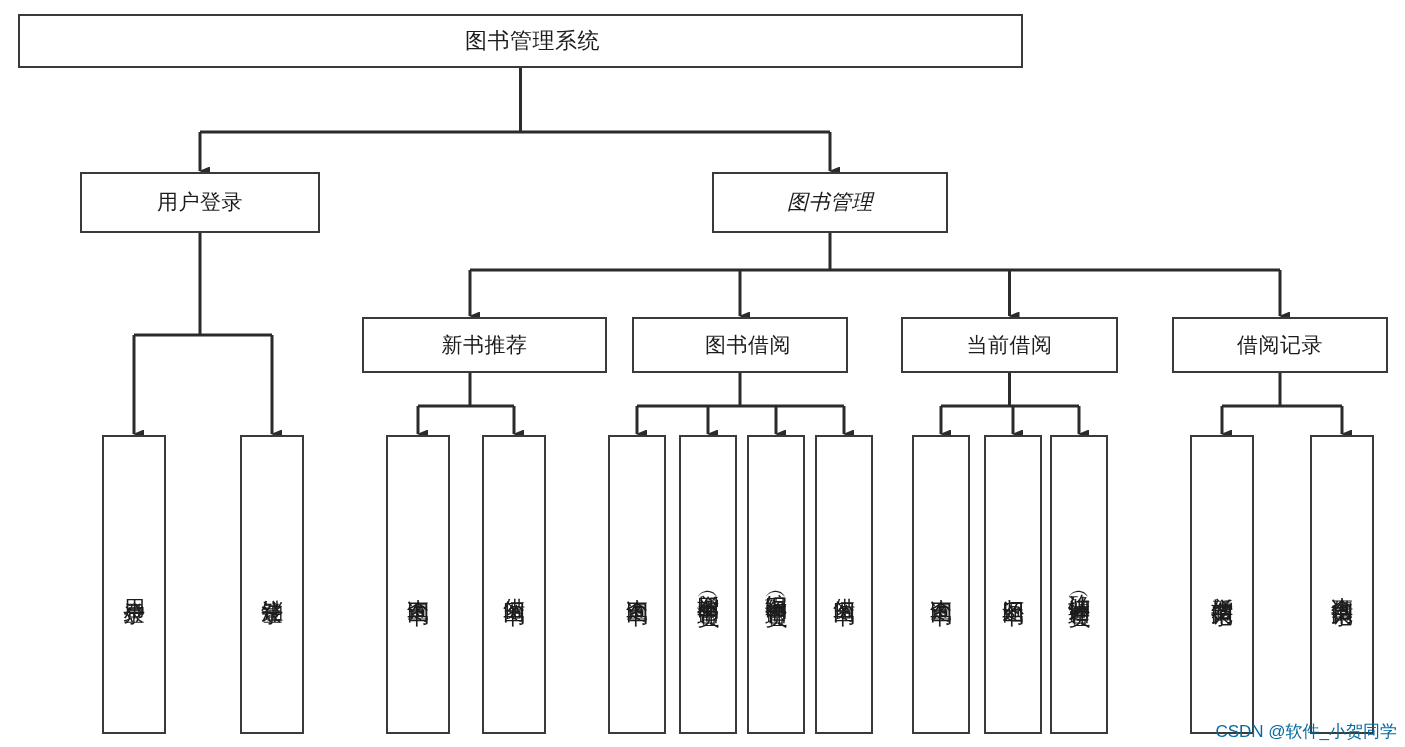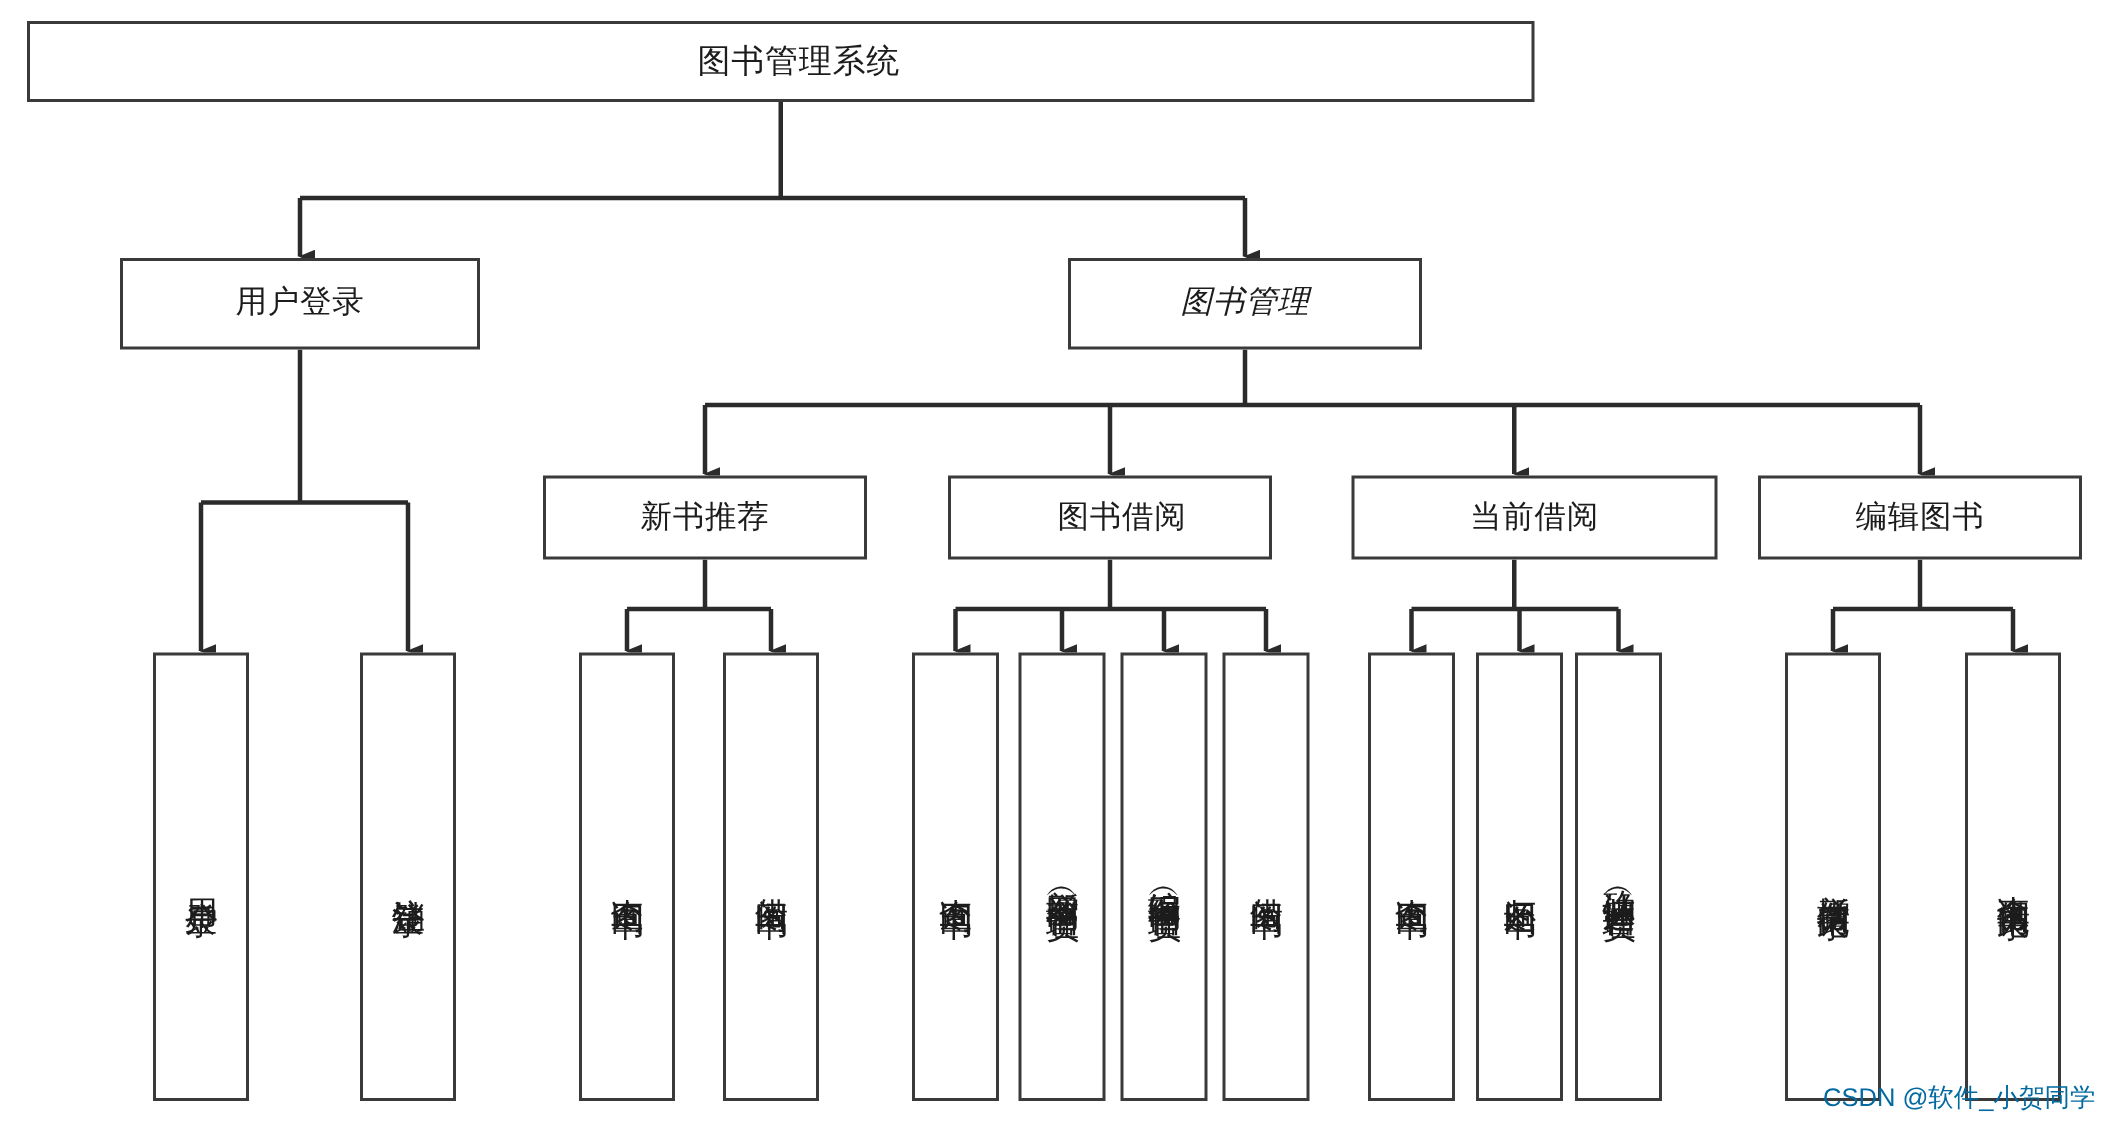--- a/index.html
+++ b/index.html
@@ -124,31 +124,31 @@
   <div id="node-layer">
       <div class="node horiz root" style="left: 18px; top: 14px; width: 1005px; height: 54px; padding-left: 24px;">
         <span class="label">图书管理系统</span>
       </div>
       <div class="node horiz" style="left: 80px; top: 172px; width: 240px; height: 61px;">
         <span class="label">用户登录</span>
       </div>
       <div class="node horiz" style="left: 712px; top: 172px; width: 236px; height: 61px; font-style: italic;">
         <span class="label">图书管理</span>
       </div>
-      <div class="node horiz" style="left: 362px; top: 317px; width: 216px; height: 56px;">
+      <div class="node horiz" style="left: 362px; top: 317px; width: 245px; height: 56px;">
         <span class="label">新书推荐</span>
       </div>
       <div class="node horiz" style="left: 632px; top: 317px; width: 216px; height: 56px; padding-left: 16px;">
         <span class="label">图书借阅</span>
       </div>
-      <div class="node horiz" style="left: 901px; top: 317px; width: 244px; height: 56px;">
+      <div class="node horiz" style="left: 901px; top: 317px; width: 217px; height: 56px;">
         <span class="label">当前借阅</span>
       </div>
       <div class="node horiz" style="left: 1172px; top: 317px; width: 216px; height: 56px;">
-        <span class="label">编辑图书</span>
+        <span class="label">借阅记录</span>
       </div>
       <div class="node vert" style="left: 102px; top: 435px; width: 64px; height: 299px;">
         <span class="label">用户登录</span>
       </div>
       <div class="node vert" style="left: 240px; top: 435px; width: 64px; height: 299px;">
         <span class="label">注销登录</span>
       </div>
       <div class="node vert" style="left: 386px; top: 435px; width: 64px; height: 299px;">
         <span class="label">查询图书</span>
       </div>

